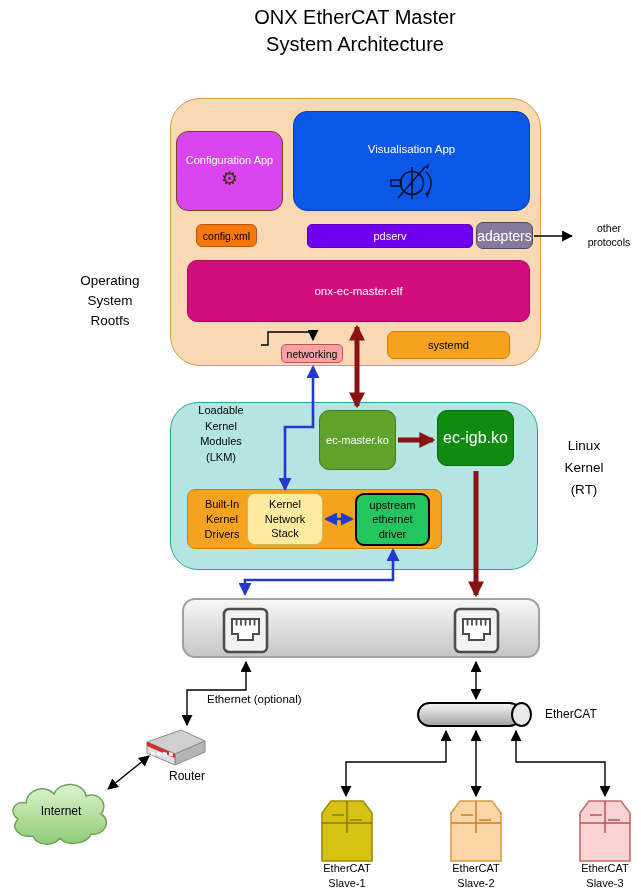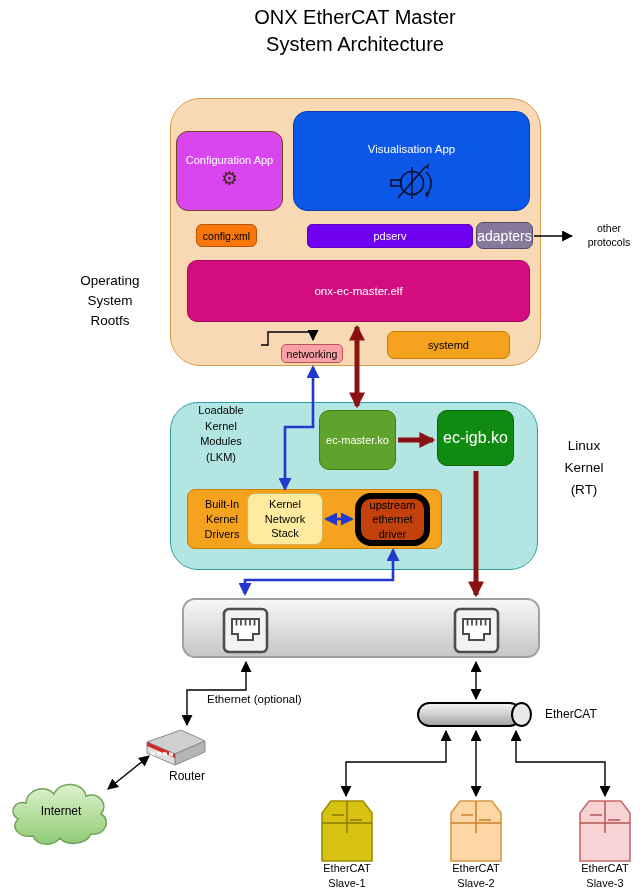--- a/index.html
+++ b/index.html
@@ -40,22 +40,22 @@
   .lkm{left:180px;top:403px;width:82px;font-size:11px;line-height:15.5px;}
   .ecmaster{left:319px;top:410px;width:77px;height:60px;background:#60a32c;
           border:1px solid #3e7d12;border-radius:10px;color:#fff;font-size:11px;}
   .ecigb{left:437px;top:410px;width:77px;height:56px;background:#0e8b10;
           border:1px solid #0a660c;border-radius:10px;color:#fff;font-size:16px;}
   .drivers{left:187px;top:489px;width:255px;height:60px;background:#f5a31f;
           border:1px solid #c87f00;border-radius:8px;}
   .builtin{left:189px;top:497px;width:66px;font-size:11px;line-height:15px;}
   .kns{left:247px;top:493px;width:76px;height:52px;background:#feeb9f;
           border:1px solid #d6b656;border-radius:8px;font-size:11px;line-height:14.5px;}
-  .upstream{left:355px;top:493px;width:75px;height:53px;background:#c2410c;
-          border:6px solid #000000;border-radius:16px;font-size:11px;line-height:14.5px;}
+  .upstream{left:355px;top:493px;width:75px;height:53px;background:#22c55e;
+          border:2px solid #000000;border-radius:9px;font-size:11px;line-height:14.5px;}
   .nicbar{left:182px;top:598px;width:358px;height:60px;
           background:linear-gradient(#f7f7f7,#d9d9d9 60%,#c7c7c7);
           border:2px solid #a0a0a0;border-radius:13px;}
   .ethopt{left:207px;top:693px;width:120px;font-size:11.5px;text-align:left;white-space:nowrap;}
   .routerlbl{left:156px;top:769px;width:62px;font-size:12px;}
   .internetlbl{left:25px;top:804px;width:72px;font-size:12px;}
   .ethercatlbl{left:545px;top:707px;width:70px;font-size:12px;text-align:left;white-space:nowrap;}
   .slavelbl{font-size:11px;line-height:14.5px;width:90px;top:861px;}
   .icon-abs{position:absolute;}
   .arrows{position:absolute;left:0;top:0;width:641px;height:891px;pointer-events:none;}

